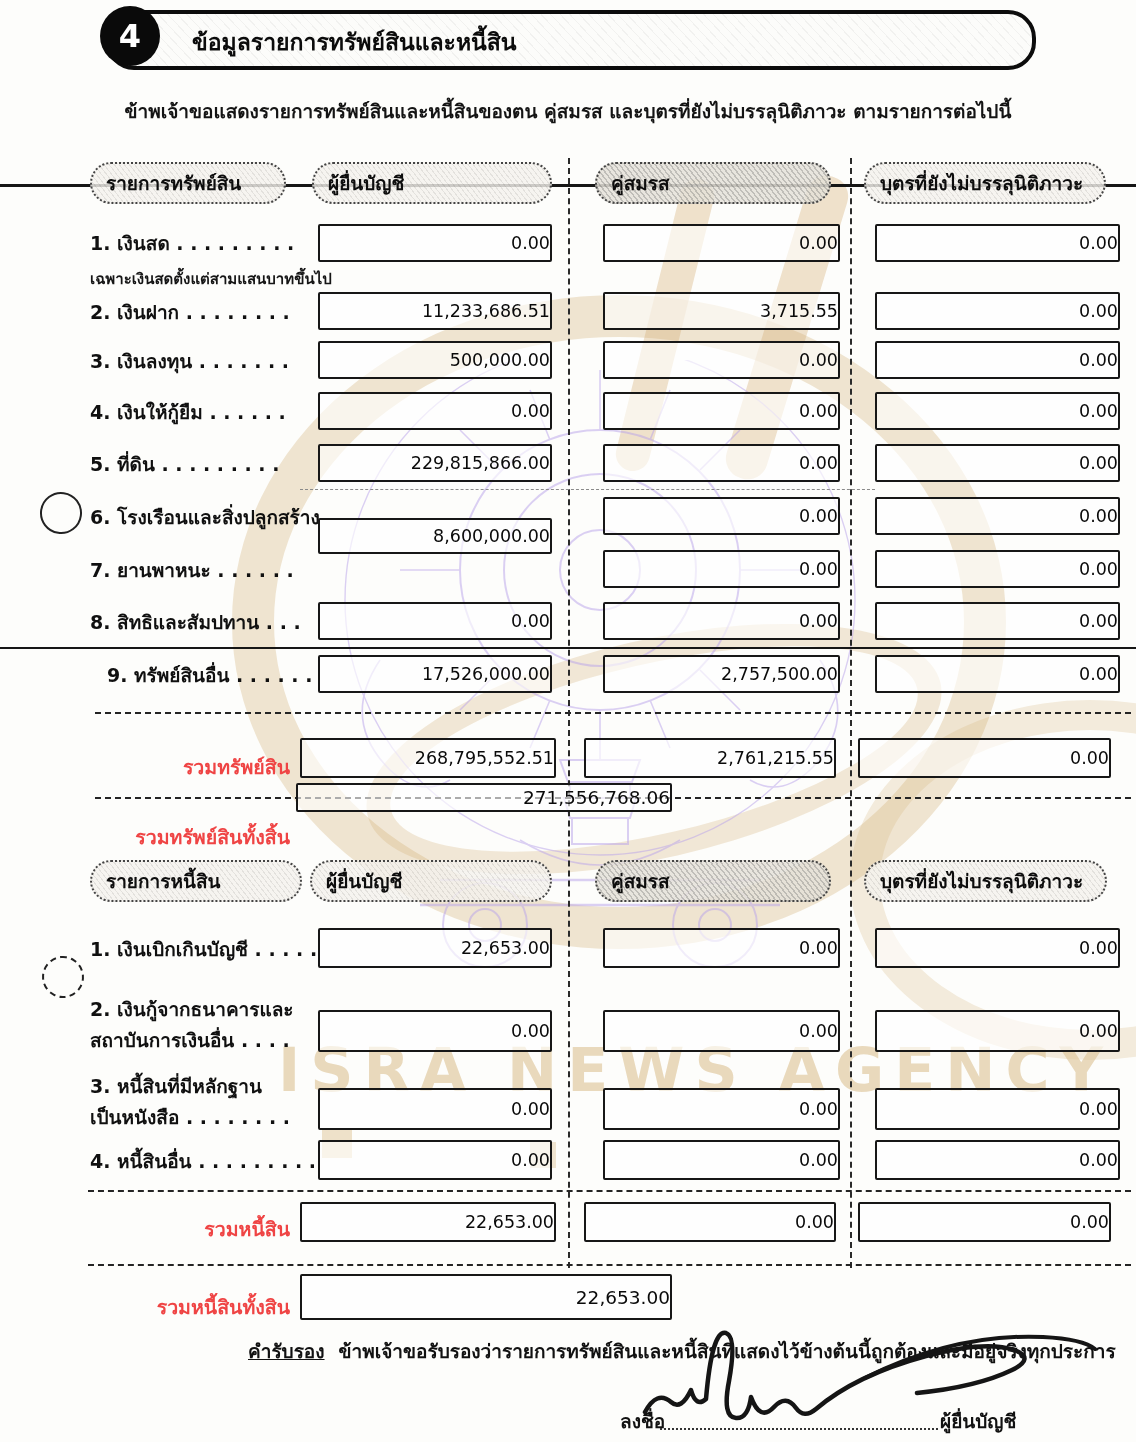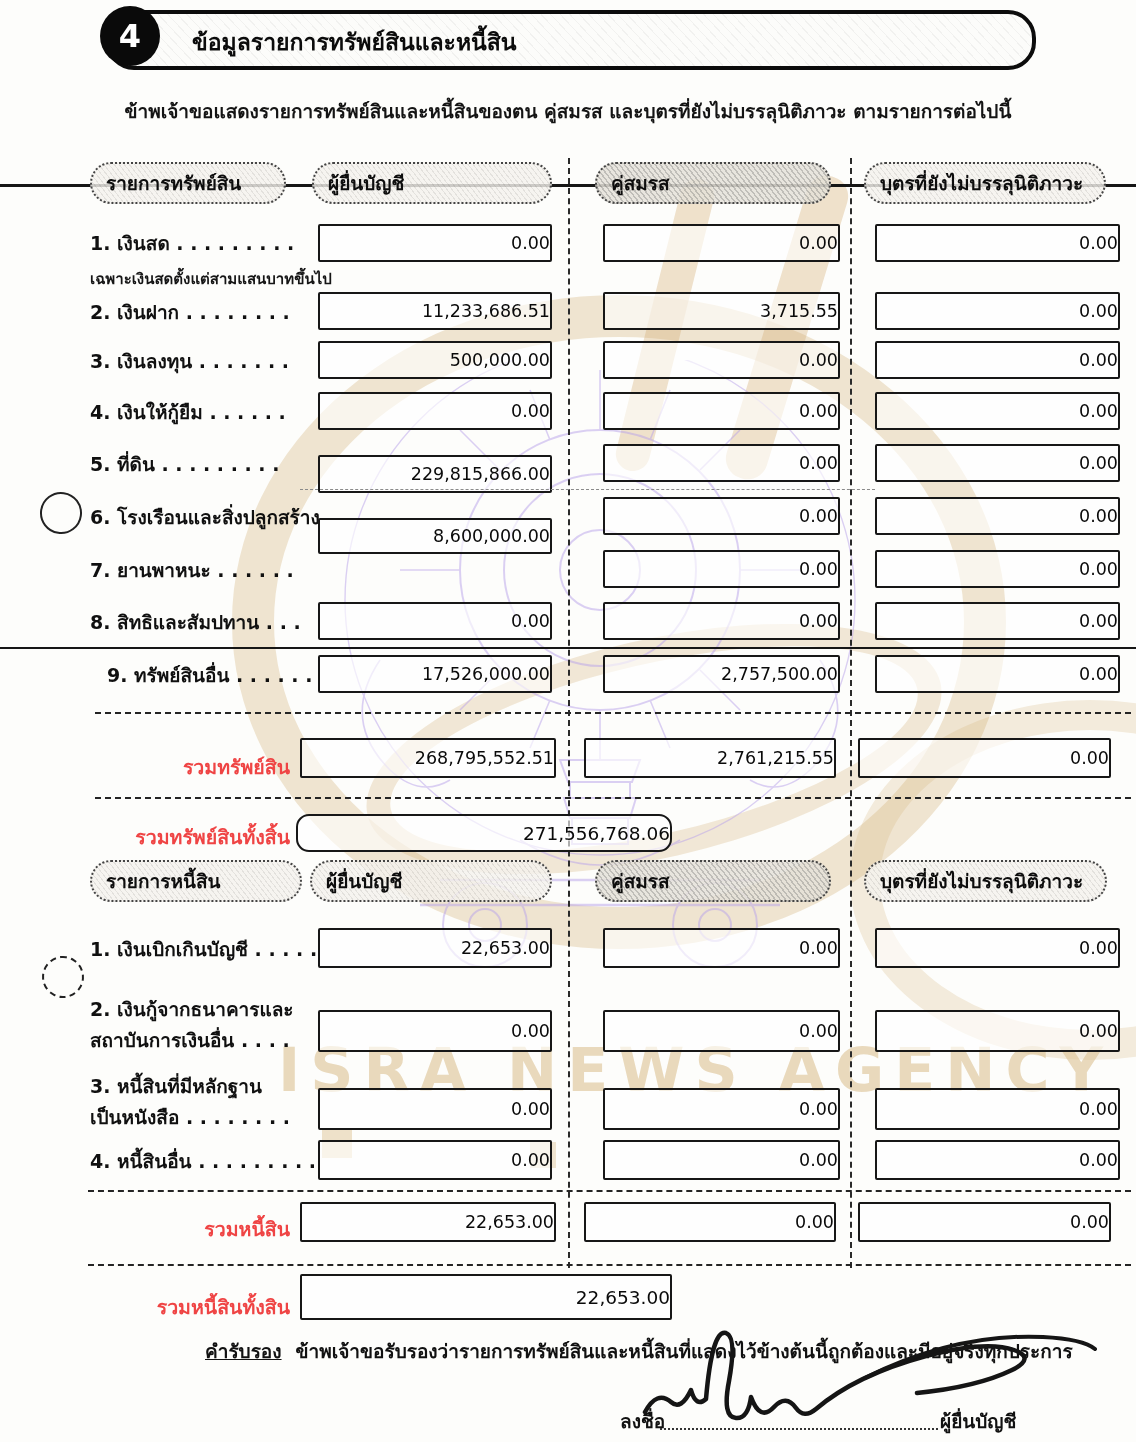--- a/index.html
+++ b/index.html
@@ -36,21 +36,21 @@
   .vbox{position:absolute;border:2.5px solid #171717;border-radius:2px;background:rgba(255,255,255,0.62);
         display:flex;align-items:center;justify-content:flex-end;box-sizing:border-box;
         font-size:17.5px;color:#0a0a0a;}
   .vbox.big{font-size:18.5px;}
   
   .rowlabel{position:absolute;font-size:19px;font-weight:bold;color:#101010;white-space:pre-line;line-height:31px;}
   .notelabel{position:absolute;font-size:15px;font-weight:bold;color:#151515;}
   .sumlabel{position:absolute;font-size:19.5px;font-weight:bold;color:#ef4444;text-align:right;}
   
   .cert{position:absolute;font-size:19px;font-weight:bold;color:#111;}
-  .cert .u{text-decoration:underline;margin-right:14px;}
+  .cert .u{text-decoration:underline;margin-right:14px;margin-left:43px;}
   .sig-prefix,.sig-suffix{position:absolute;font-size:19px;font-weight:bold;color:#111;}
   .dotline{position:absolute;border-bottom:2.5px dotted #333;}
   .hole{position:absolute;width:38px;height:38px;border:2.5px solid #222;border-radius:50%;background:transparent;}
 </style>
 </head>
 <body>
 
 <div class="page">
 
   <div class="wm wm-ellipse" style="left:232px;top:295px;width:690px;height:570px;border:42px solid rgba(210,171,110,0.30);"></div>
@@ -120,21 +120,21 @@
   <div class="vbox" style="left:318px;top:341px;width:234px;height:38px;">500,000.00</div>
   <div class="vbox" style="left:603px;top:341px;width:237px;height:38px;">0.00</div>
   <div class="vbox" style="left:875px;top:341px;width:245px;height:38px;">0.00</div>
 
   <div class="rowlabel" style="left:90px;top:397px;">4. เงินให้กู้ยืม . . . . . .</div>
   <div class="vbox" style="left:318px;top:392px;width:234px;height:38px;">0.00</div>
   <div class="vbox" style="left:603px;top:392px;width:237px;height:38px;">0.00</div>
   <div class="vbox" style="left:875px;top:392px;width:245px;height:38px;">0.00</div>
 
   <div class="rowlabel" style="left:90px;top:449px;">5. ที่ดิน . . . . . . . . .</div>
-  <div class="vbox" style="left:318px;top:455px;width:234px;height:38px;">229,815,866.00</div>
+  <div class="vbox" style="left:318px;top:444px;width:234px;height:38px;">229,815,866.00</div>
   <div class="vbox" style="left:603px;top:444px;width:237px;height:38px;">0.00</div>
   <div class="vbox" style="left:875px;top:444px;width:245px;height:38px;">0.00</div>
   <div class="hdash faint" style="left:300px;top:489px;width:575px;"></div>
 
   <div class="rowlabel" style="left:90px;top:502px;">6. โรงเรือนและสิ่งปลูกสร้าง</div>
   <div class="vbox" style="left:318px;top:518px;width:234px;height:36px;">8,600,000.00</div>
   <div class="vbox" style="left:603px;top:497px;width:237px;height:38px;">0.00</div>
   <div class="vbox" style="left:875px;top:497px;width:245px;height:38px;">0.00</div>
 
   <div class="rowlabel" style="left:90px;top:555px;">7. ยานพาหนะ  . . . . . .</div>
@@ -152,21 +152,21 @@
   <div class="vbox" style="left:603px;top:655px;width:237px;height:38px;">2,757,500.00</div>
   <div class="vbox" style="left:875px;top:655px;width:245px;height:38px;">0.00</div>
 
   <div class="hdash" style="left:95px;top:712px;width:1036px;"></div>
   <div class="sumlabel" style="left:140px;top:752px;width:150px;">รวมทรัพย์สิน</div>
   <div class="vbox" style="left:300px;top:738px;width:256px;height:40px;">268,795,552.51</div>
   <div class="vbox" style="left:584px;top:738px;width:252px;height:40px;">2,761,215.55</div>
   <div class="vbox" style="left:858px;top:738px;width:253px;height:40px;">0.00</div>
   <div class="hdash" style="left:95px;top:797px;width:1036px;"></div>
   <div class="sumlabel" style="left:100px;top:822px;width:190px;">รวมทรัพย์สินทั้งสิ้น</div>
-  <div class="vbox big" style="left:296px;top:814px;width:376px;height:38px;border-radius:13px;">271,556,768.06</div>
+  <div class="vbox big" style="left:296px;top:783px;width:376px;height:29px;">271,556,768.06</div>
 
   <div class="pill" style="left:90px;top:860px;width:212px;">รายการหนี้สิน</div>
   <div class="pill" style="left:310px;top:860px;width:242px;">ผู้ยื่นบัญชี</div>
   <div class="pill noisy" style="left:595px;top:860px;width:236px;">คู่สมรส</div>
   <div class="pill" style="left:864px;top:860px;width:243px;">บุตรที่ยังไม่บรรลุนิติภาวะ</div>
 
   <div class="rowlabel" style="left:90px;top:934px;">1. เงินเบิกเกินบัญชี . . . . .</div>
   <div class="vbox" style="left:318px;top:928px;width:234px;height:40px;">22,653.00</div>
   <div class="vbox" style="left:603px;top:928px;width:237px;height:40px;">0.00</div>
   <div class="vbox" style="left:875px;top:928px;width:245px;height:40px;">0.00</div>

